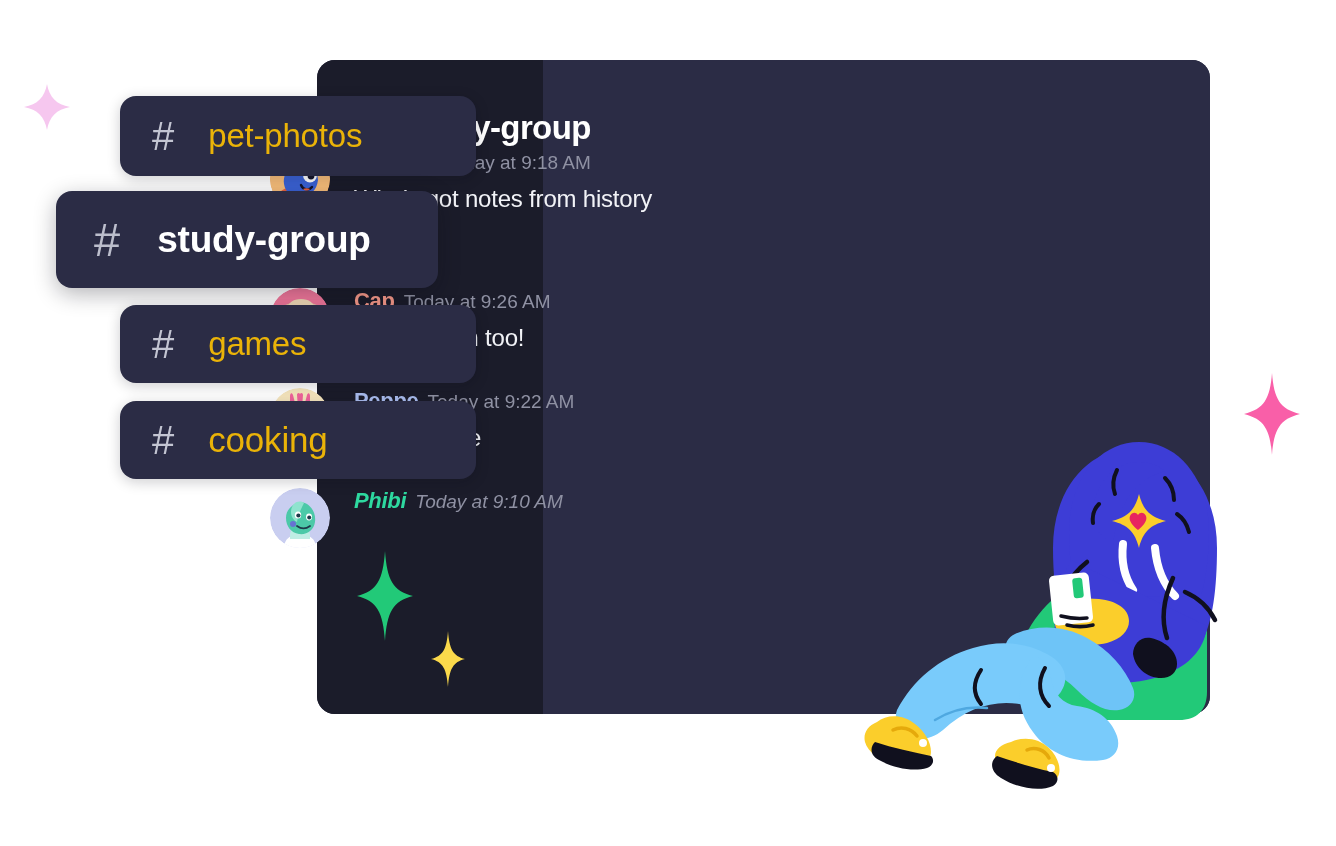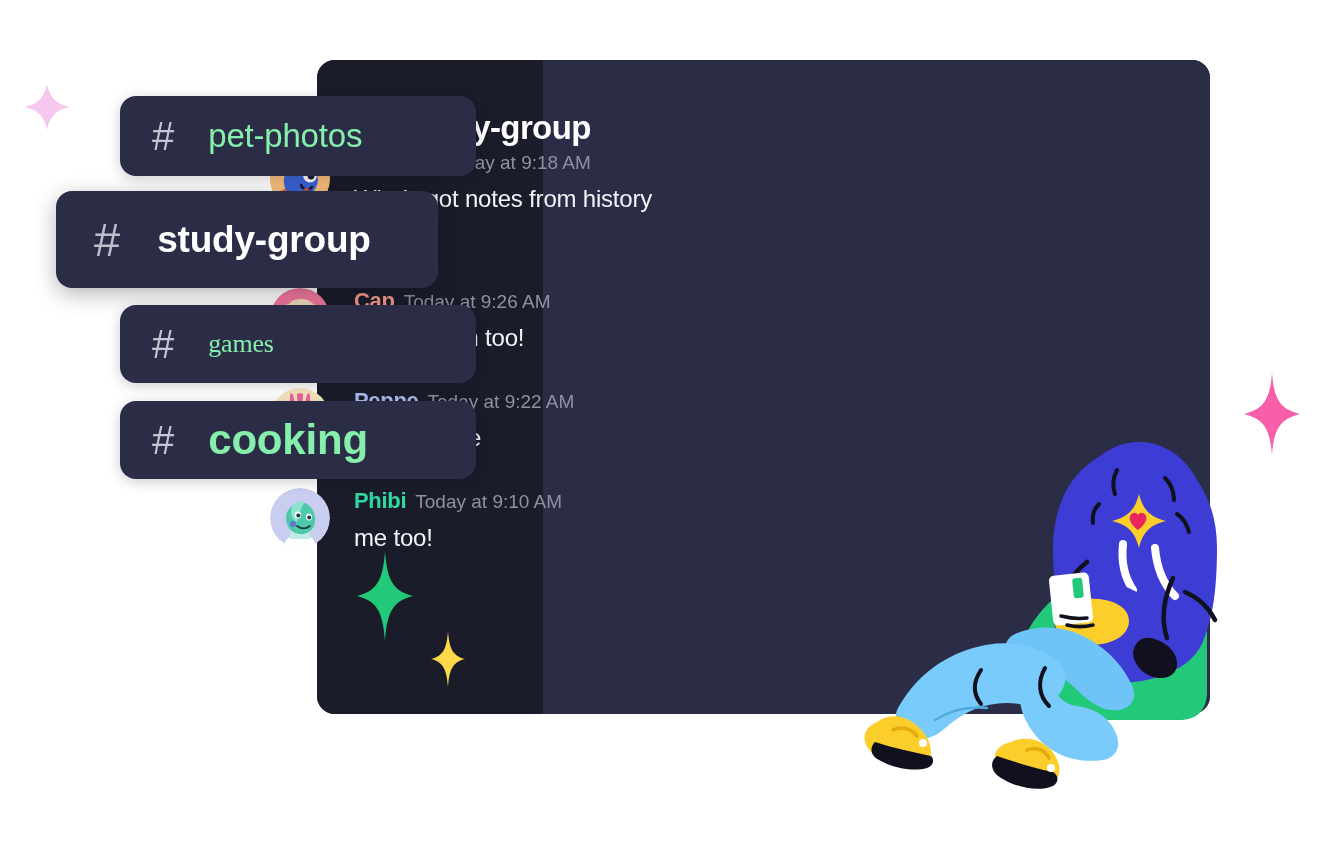--- a/index.html
+++ b/index.html
@@ -80,38 +80,38 @@
     position: absolute;
     display: flex; align-items: center;
     border-radius: 16px;
     background: #2B2C45;
     box-shadow: 0 3px 14px rgba(10,10,20,0.20);
   }
   .pill .hash {
     color: #C3C5D2; font-weight: 400; line-height: 1;
     letter-spacing: -1px;
   }
-  .pill .label { color: #86efac; font-weight: 400; letter-spacing: -0.2px; }
+  .pill .label { color: #eab308; font-weight: 400; letter-spacing: -0.2px; }
 
   .pill-pet    { left: 120px; top: 96px;  width: 356px; height: 80px;  padding: 0 0 0 32px; gap: 35px; }
   .pill-pet .hash  { font-size: 40px; }
   .pill-pet .label { font-size: 33px; }
 
   .pill-study  { left: 56px;  top: 191px; width: 382px; height: 97px; padding: 0 0 0 38px; gap: 38px;
                  box-shadow: 0 6px 22px rgba(10,10,20,0.30); }
   .pill-study .hash  { font-size: 47px; color: #BCBECC; }
   .pill-study .label { font-size: 37px; color: #FFFFFF; font-weight: 700; }
 
   .pill-games  { left: 120px; top: 305px; width: 356px; height: 78px; padding: 0 0 0 32px; gap: 35px; }
   .pill-games .hash  { font-size: 40px; }
-  .pill-games .label { font-size: 26px; font-family: Liberation Serif, serif; }
+  .pill-games .label { font-size: 33px; }
 
   .pill-cooking{ left: 120px; top: 401px; width: 356px; height: 78px; padding: 0 0 0 32px; gap: 35px; }
   .pill-cooking .hash  { font-size: 40px; }
-  .pill-cooking .label { font-size: 42px; font-weight: bold; }
+  .pill-cooking .label { font-size: 35px; }
 
   
   .sparkle { position: absolute; }
   .sparkle svg { display: block; }
 
   
   .character { position: absolute; left: 855px; top: 420px; width: 400px; height: 390px; }
   .character svg { display: block; width: 400px; height: 390px; }
 </style>
 </head>
@@ -195,42 +195,41 @@
       </div>
       <div class="msg-body">
         <div class="msg-meta">
           <span class="msg-author" style="color:#A9BCEE">Peppe</span>
           <span class="msg-time">Today at 9:22 AM</span>
         </div>
         <div class="msg-text">send please</div>
       </div>
     </div>
 
-    <div class="msg" style="margin-top:28px;">
+    <div class="msg" style="margin-top:28px;font-style:italic;">
       <div class="avatar">
         <svg viewBox="0 0 60 60">
           <circle cx="30" cy="30" r="30" fill="#C9CEF0"></circle>
           <path d="M14 60c0-9 7-14 16-14s16 5 16 14H14z" fill="#FFFFFF"></path>
           <path d="M20 47c0-5 4-8 10-8s10 3 10 8v4H20v-4z" fill="#BFEDE4"></path>
           <path d="M22 18c4-4 10-5 15-2 6 4 9 11 8 18-1 8-8 13-16 12-8-1-13-8-13-16 0-5 2-9 6-12z" fill="#4CC9A8"></path>
           <path d="M24 16c3-3 7-3 10-1-3 6-6 12-7 19-4-2-6-6-6-10 0-3 1-6 3-8z" fill="#8FE3CE"></path>
           <ellipse cx="28" cy="27" rx="3.2" ry="3.6" fill="#FFFFFF"></ellipse>
           <circle cx="28.4" cy="27.5" r="2.1" fill="#1E3A4A"></circle>
           <ellipse cx="39" cy="29" rx="3" ry="3.4" fill="#FFFFFF"></ellipse>
           <circle cx="39.2" cy="29.5" r="2" fill="#1E3A4A"></circle>
           <path d="M27 38c4 3 9 3 13 0" stroke="#1E3A4A" stroke-width="1.8" fill="none" stroke-linecap="round"></path>
           <circle cx="23" cy="36" r="3" fill="#6C63D9" opacity=".85"></circle>
         </svg>
       </div>
       <div class="msg-body">
         <div class="msg-meta">
           <span class="msg-author" style="color:#2ED9A0">Phibi</span>
           <span class="msg-time">Today at 9:10 AM</span>
         </div>
-        <div class="msg-text">me too!</div>
       </div>
     </div>
 
   </div>
 
   <div class="pill pill-pet">
     <span class="hash">#</span>
     <span class="label">pet-photos</span>
   </div>
 

